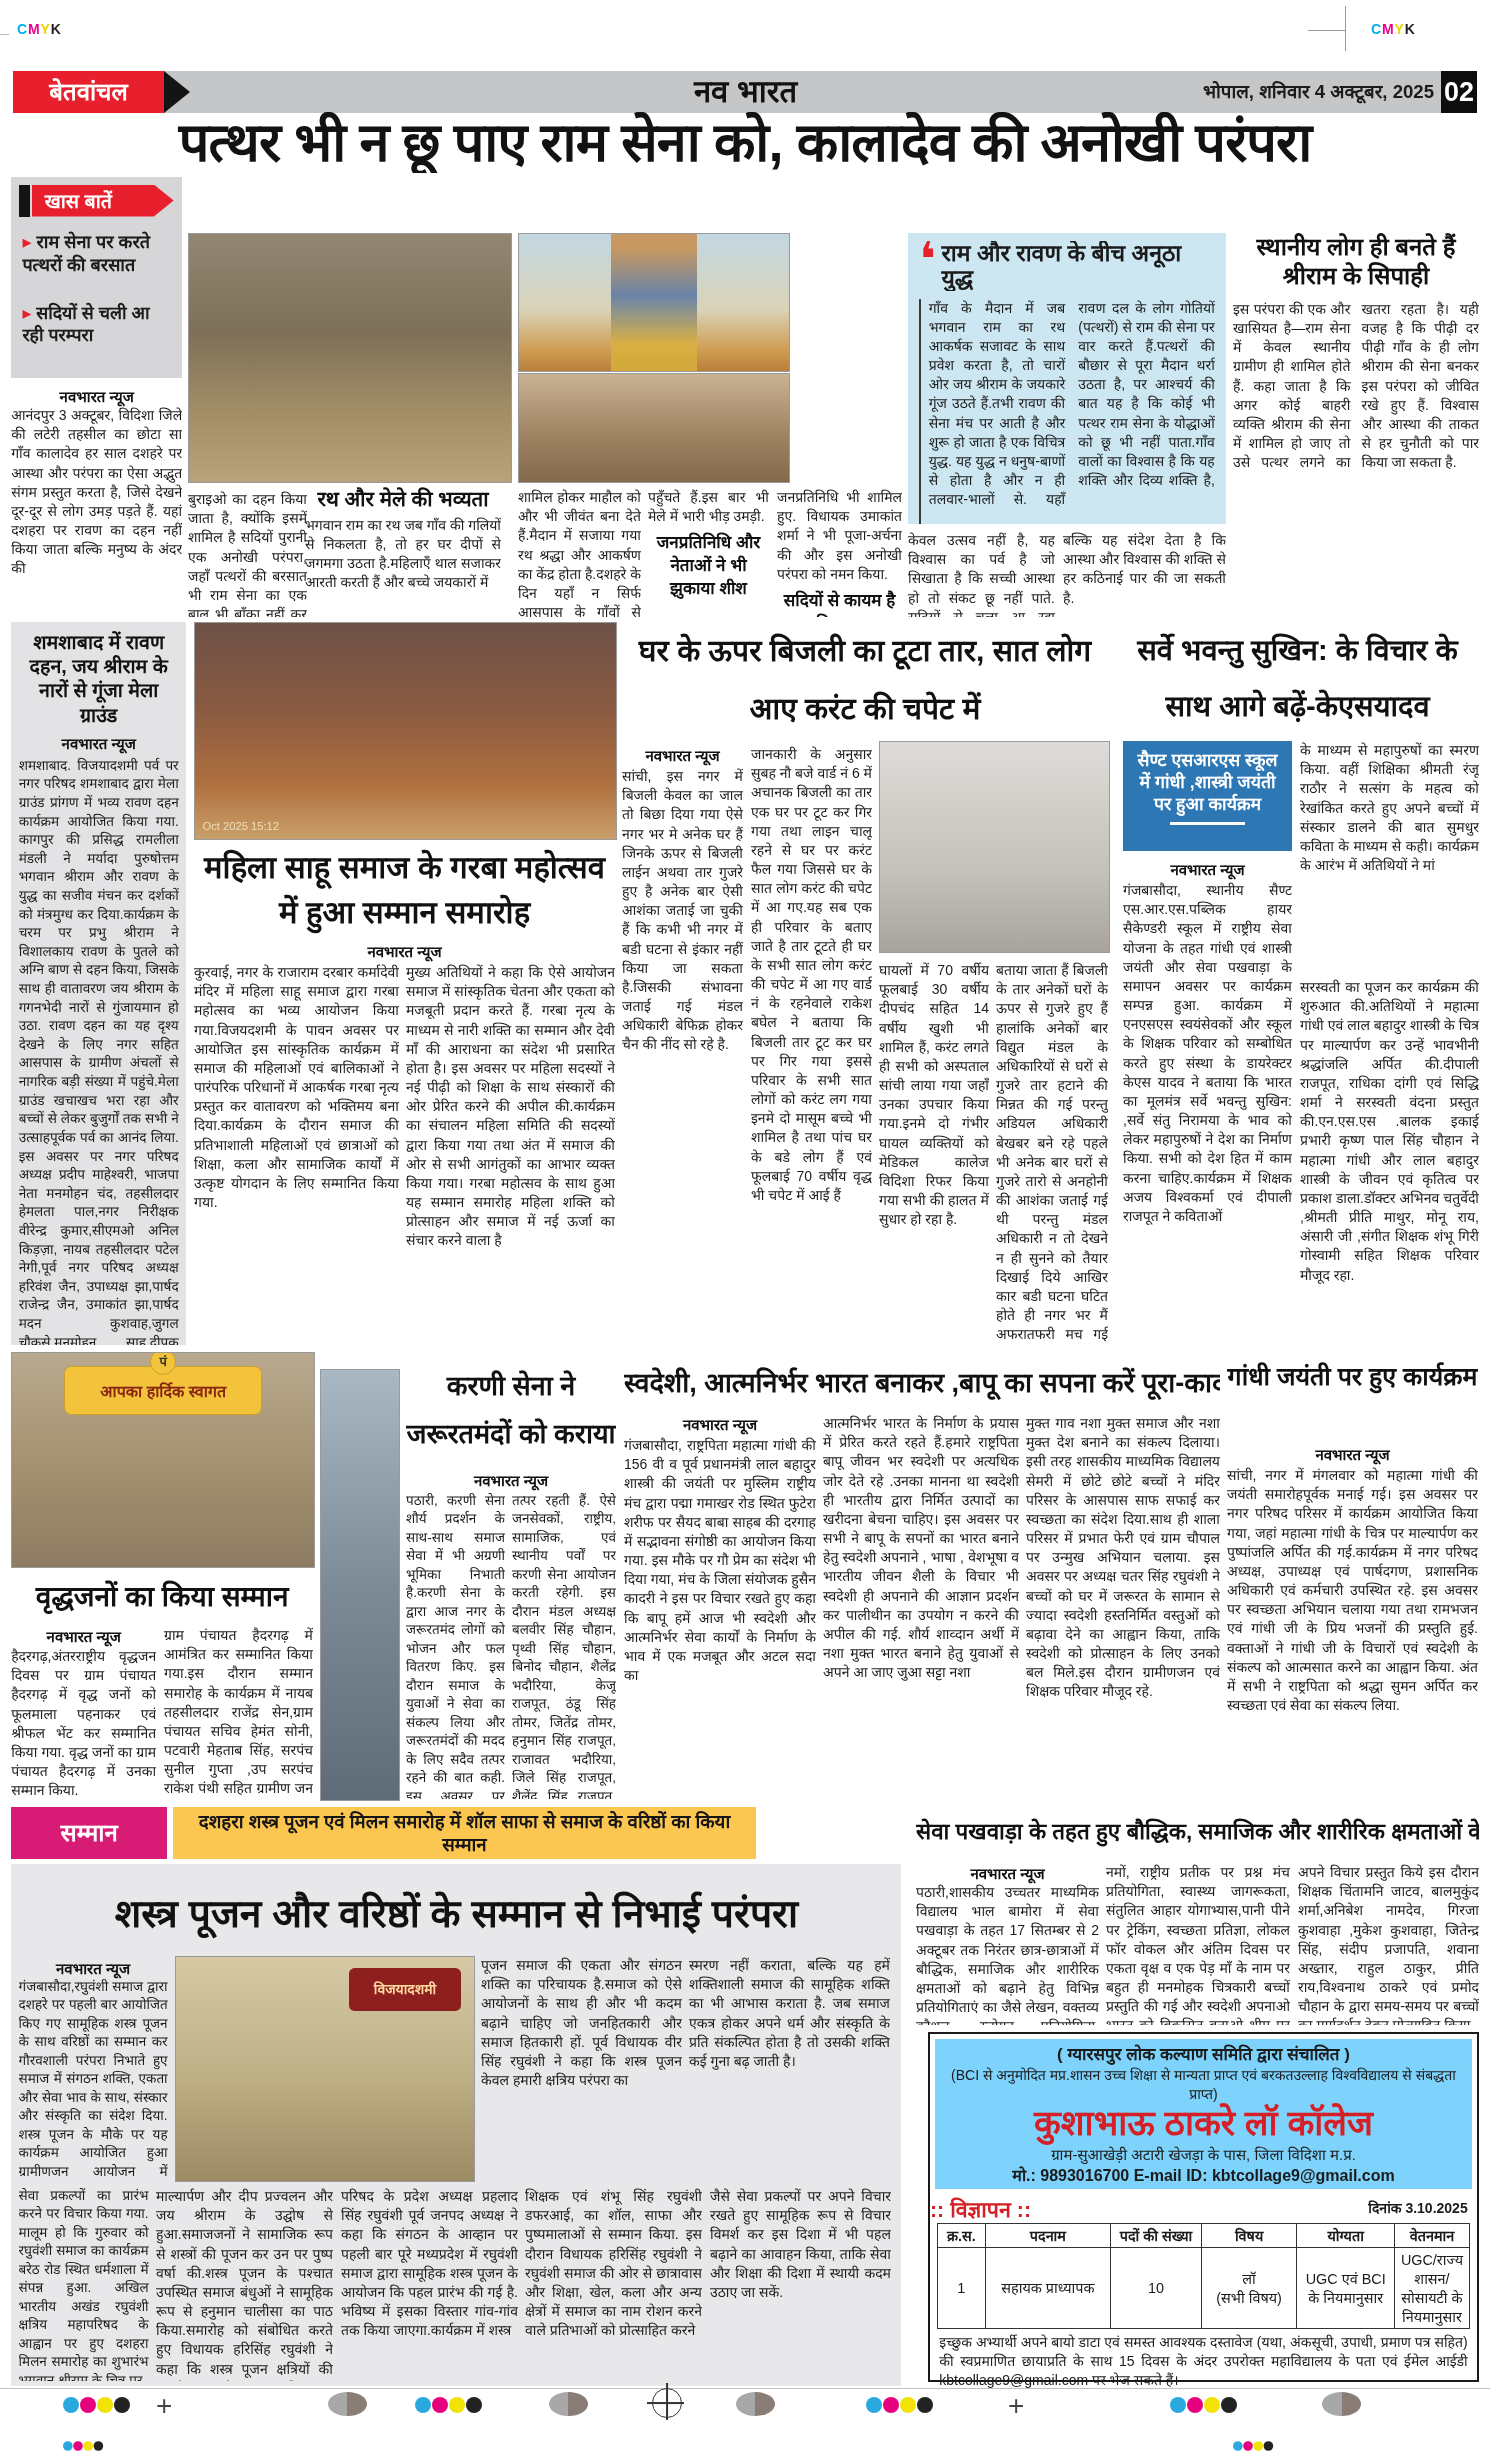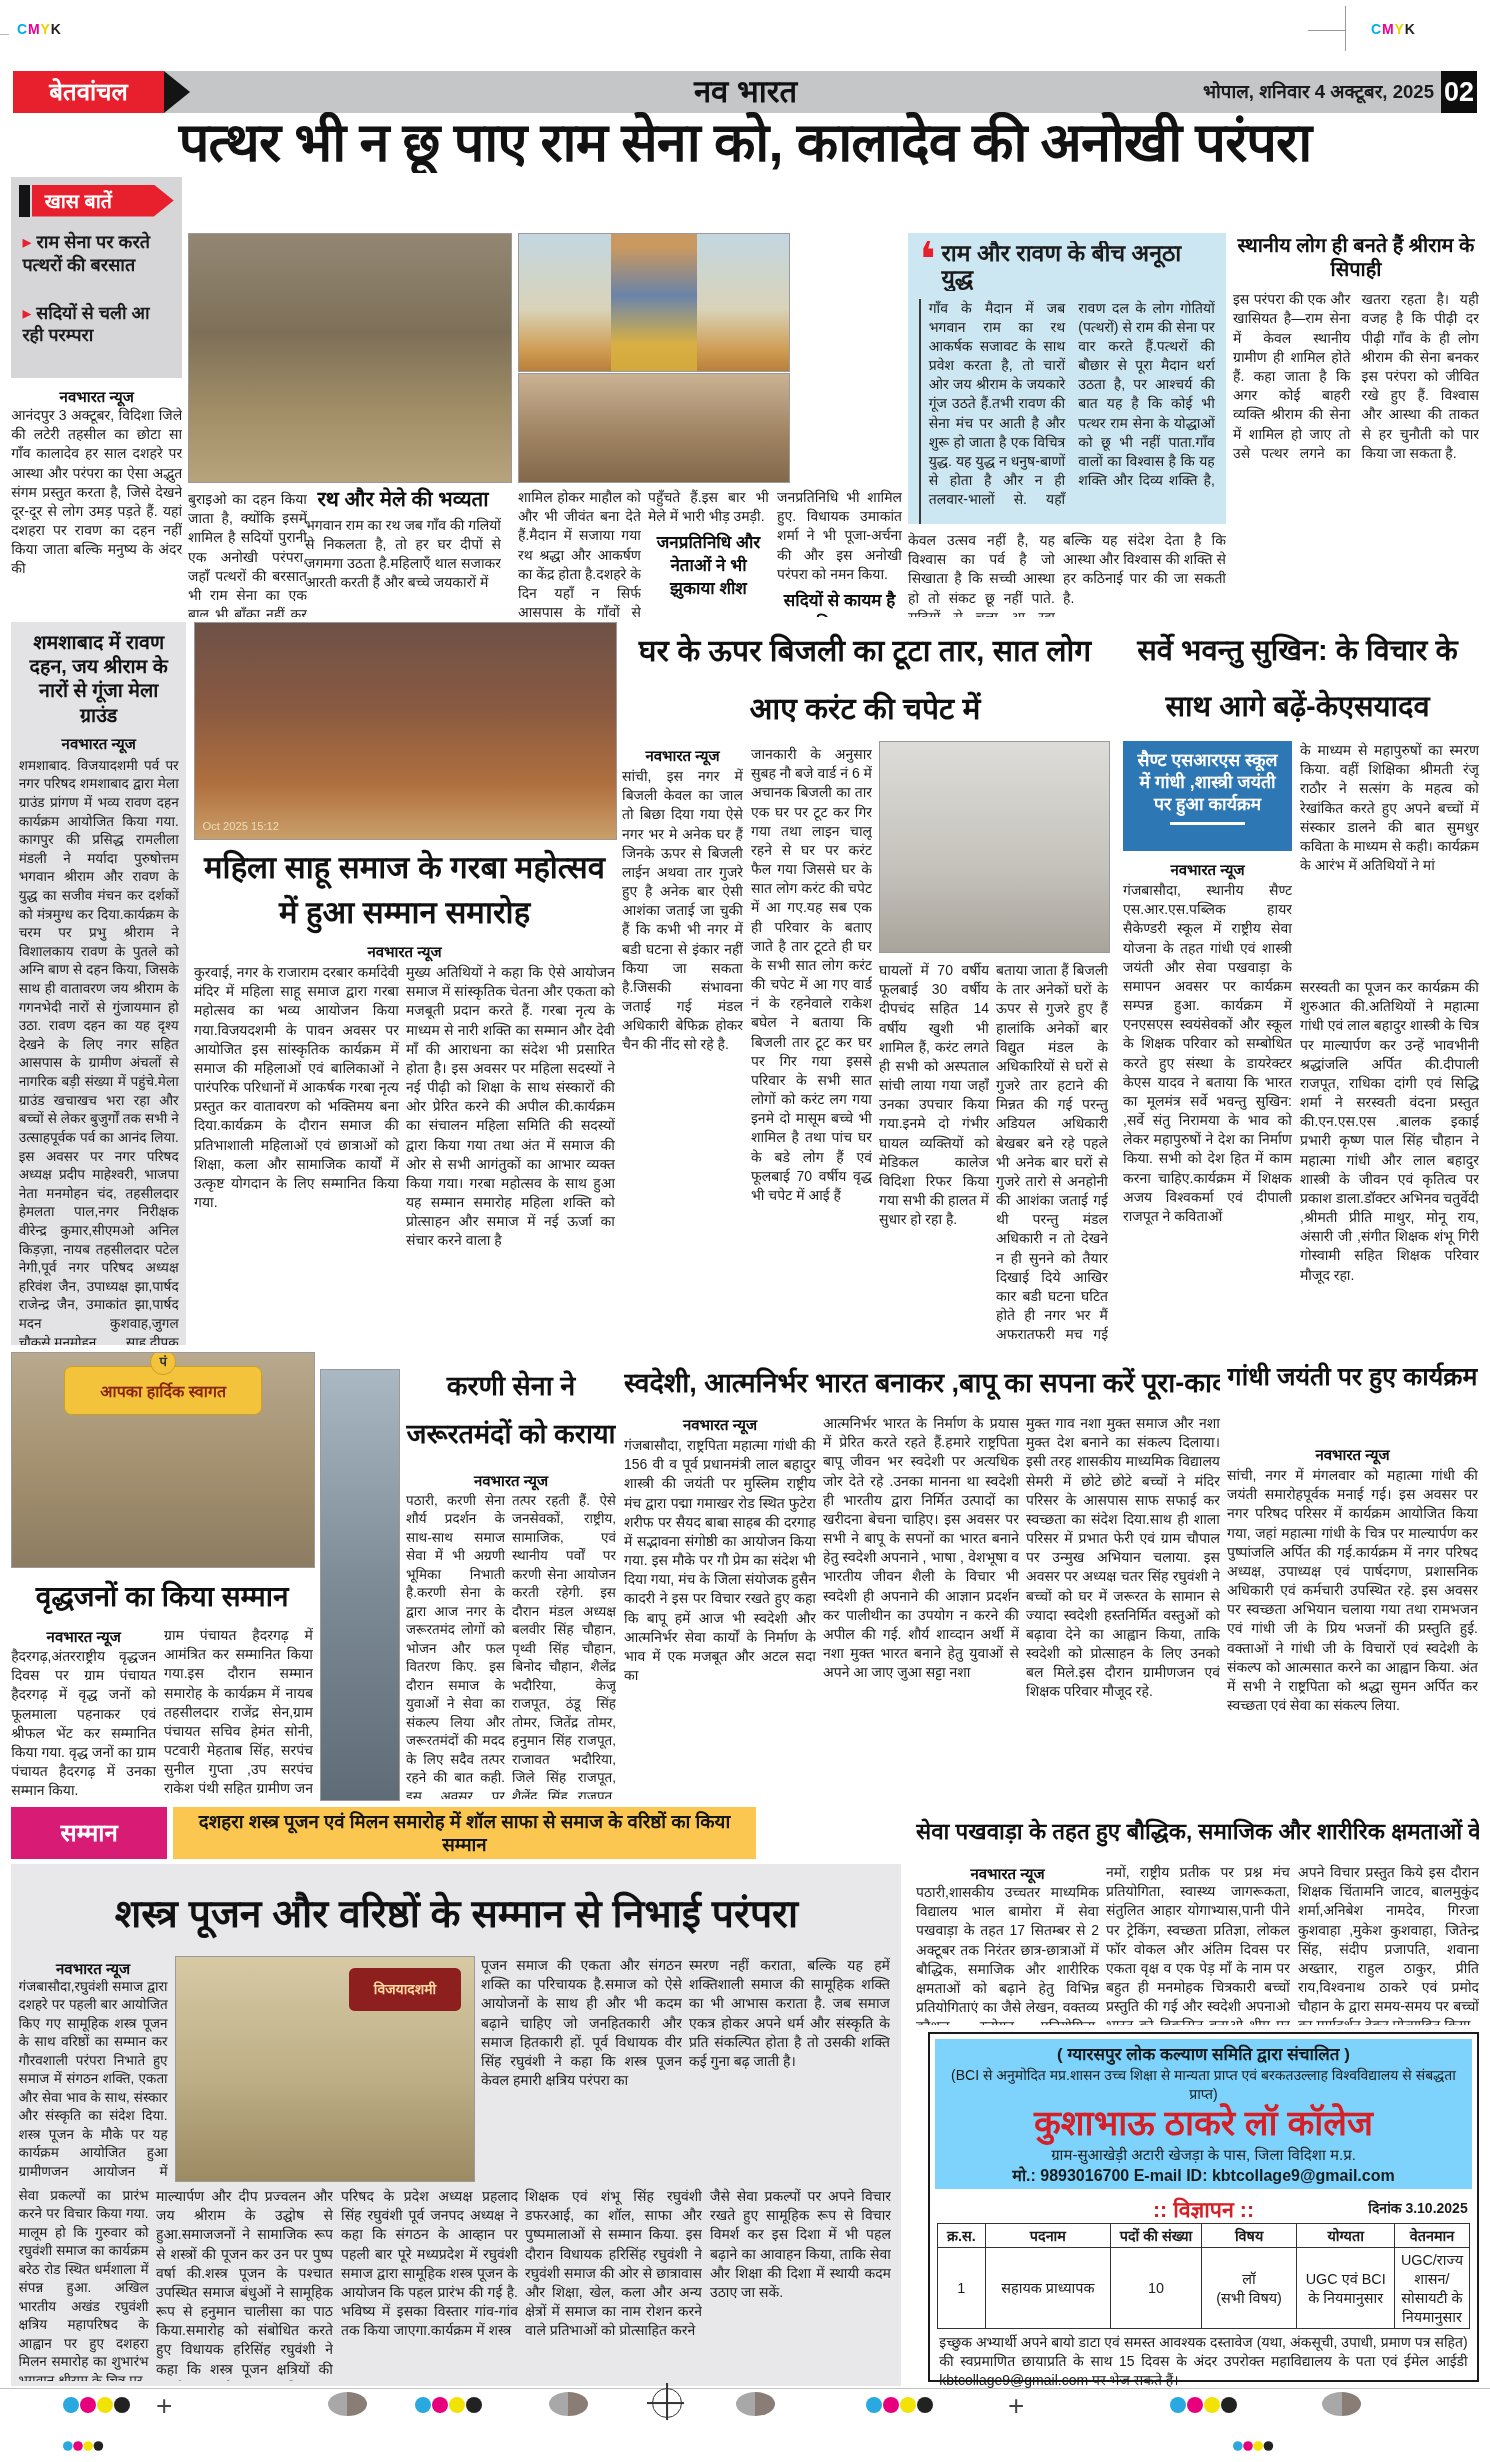--- a/index.html
+++ b/index.html
@@ -76,21 +76,21 @@
   <div style="overflow:hidden;">
     <span style="float:left;color:#e8202d;font-size:48px;line-height:37px;font-weight:bold;margin-right:5.6px;">❛</span>
     <span style="font-size:23px;font-weight:bold;line-height:1.1;">राम और रावण के बीच अनूठा युद्ध</span>
   </div>
   <div class="body-txt" style="column-count:2;column-gap:13px;height:225px;margin-top:7.5px;border-left:2.8px solid #3a3a3a;padding-left:7.5px;">गाँव के मैदान में जब भगवान राम का रथ आकर्षक सजावट के साथ प्रवेश करता है, तो चारों ओर जय श्रीराम के जयकारे गूंज उठते हैं.तभी रावण की सेना मंच पर आती है और शुरू हो जाता है एक विचित्र युद्ध. यह युद्ध न धनुष-बाणों से होता है और न ही तलवार-भालों से. यहाँ रावण दल के लोग गोतियों (पत्थरों) से राम की सेना पर वार करते हैं.पत्थरों की बौछार से पूरा मैदान थर्रा उठता है, पर आश्चर्य की बात यह है कि कोई भी पत्थर राम सेना के योद्धाओं को छू भी नहीं पाता.गाँव वालों का विश्वास है कि यह शक्ति और दिव्य शक्ति है, जो हर पत्थर की दिशा बदल देती है.</div>
 </div>
 <div class="abs body-txt col" style="left:908px;top:531px;width:147px;height:86px;">केवल उत्सव नहीं है, यह विश्वास का पर्व है जो सिखाता है कि सच्ची आस्था हो तो संकट छू नहीं पाते. सदियों से चला आ रहा कालादेव का यह दशहरा मेला</div>
 <div class="abs body-txt col" style="left:1063px;top:531px;width:163px;height:86px;">बल्कि यह संदेश देता है कि आस्था और विश्वास की शक्ति से हर कठिनाई पार की जा सकती है.</div>
 
 <div class="abs" style="left:1233px;top:233px;width:246px;height:384px;overflow:hidden;">
-  <div class="subhead" style="font-size:20px;line-height:1.2;">स्थानीय लोग ही बनते हैं श्रीराम के सिपाही</div>
+  <div class="subhead" style="font-size:24px;line-height:1.2;">स्थानीय लोग ही बनते हैं श्रीराम के सिपाही</div>
   <div class="body-txt" style="column-count:2;column-gap:11.2px;height:270px;margin-top:9.3px;">इस परंपरा की एक और खासियत है—राम सेना में केवल स्थानीय ग्रामीण ही शामिल होते हैं. कहा जाता है कि अगर कोई बाहरी व्यक्ति श्रीराम की सेना में शामिल हो जाए तो उसे पत्थर लगने का खतरा रहता है। यही वजह है कि पीढ़ी दर पीढ़ी गाँव के ही लोग श्रीराम की सेना बनकर इस परंपरा को जीवित रखे हुए हैं. विश्वास और आस्था की ताकत से हर चुनौती को पार किया जा सकता है.</div>
 </div>
 
 <div class="abs" style="left:11.2px;top:622px;width:175px;height:723px;background:#e3e3e5;padding:7.5px;box-sizing:border-box;overflow:hidden;">
   <div class="subhead" style="font-size:19.6px;line-height:1.25;">शमशाबाद में रावण दहन, जय श्रीराम के नारों से गूंजा मेला ग्राउंड</div>
   <div class="byline" style="margin-top:5.6px;">नवभारत न्यूज</div>
   <div class="body-txt" style="font-size:13.6px;margin-top:3.7px;">शमशाबाद. विजयादशमी पर्व पर नगर परिषद शमशाबाद द्वारा मेला ग्राउंड प्रांगण में भव्य रावण दहन कार्यक्रम आयोजित किया गया. कागपुर की प्रसिद्ध रामलीला मंडली ने मर्यादा पुरुषोत्तम भगवान श्रीराम और रावण के युद्ध का सजीव मंचन कर दर्शकों को मंत्रमुग्ध कर दिया.कार्यक्रम के चरम पर प्रभु श्रीराम ने विशालकाय रावण के पुतले को अग्नि बाण से दहन किया, जिसके साथ ही वातावरण जय श्रीराम के गगनभेदी नारों से गुंजायमान हो उठा. रावण दहन का यह दृश्य देखने के लिए नगर सहित आसपास के ग्रामीण अंचलों से नागरिक बड़ी संख्या में पहुंचे.मेला ग्राउंड खचाखच भरा रहा और बच्चों से लेकर बुजुर्गों तक सभी ने उत्साहपूर्वक पर्व का आनंद लिया. इस अवसर पर नगर परिषद अध्यक्ष प्रदीप माहेश्वरी, भाजपा नेता मनमोहन चंद, तहसीलदार हेमलता पाल,नगर निरीक्षक वीरेन्द्र कुमार,सीएमओ अनिल किड़ज़ा, नायब तहसीलदार पटेल नेगी,पूर्व नगर परिषद अध्यक्ष हरिवंश जैन, उपाध्यक्ष झा,पार्षद राजेन्द्र जैन, उमाकांत झा,पार्षद मदन कुशवाह,जुगल चौकसे,मनमोहन साहू,दीपक मेहर,रिंकू भार्गव,कान्हा धाकड़, डॉ सतीश दुबे आदि उपस्थित थे.</div>
 </div>
 
 <div class="abs photo" style="left:194px;top:622px;width:421px;height:216px;background:linear-gradient(180deg,#6e5147 0%,#8a5a41 40%,#b0703f 75%,#caa06a 100%);">
@@ -172,21 +172,21 @@
 <div class="abs body-txt col" style="left:1298px;top:1863px;width:181px;height:162px;">अपने विचार प्रस्तुत किये इस दौरान शिक्षक चिंतामनि जाटव, बालमुकुंद शर्मा,अनिबेश नामदेव, गिरजा कुशवाहा ,मुकेश कुशवाहा, जितेन्द्र सिंह, संदीप प्रजापति, शवाना अख्तार, राहुल ठाकुर, प्रीति राय,विश्वनाथ ठाकरे एवं प्रमोद चौहान के द्वारा समय-समय पर बच्चों का मार्गदर्शन देकर प्रोत्साहित किया.</div>
 
 <div class="abs" style="left:928px;top:2032px;width:551px;height:350px;border:2.8px solid #1a1a1a;background:#fff;box-sizing:border-box;">
   <div style="margin:4.7px;background:#7dd3fc;text-align:center;padding:3.7px 5.6px;">
     <div style="font-size:17px;font-weight:bold;">( ग्यारसपुर लोक कल्याण समिति द्वारा संचालित )</div>
     <div style="font-size:14px;">(BCI से अनुमोदित मप्र.शासन उच्च शिक्षा से मान्यता प्राप्त एवं बरकतउल्लाह विश्वविद्यालय से संबद्धता प्राप्त)</div>
     <div style="font-size:35px;font-weight:900;color:#d42026;line-height:1.15;">कुशाभाऊ ठाकरे लॉ कॉलेज</div>
     <div style="font-size:15px;">ग्राम-सुआखेड़ी अटारी खेजड़ा के पास, जिला विदिशा म.प्र.</div>
     <div style="font-size:16px;font-weight:bold;">मो.: 9893016700  E-mail ID: kbtcollage9@gmail.com</div>
   </div>
-  <div style="position:relative;text-align:center;margin-top:1.9px;">
+  <div style="position:relative;text-align:left;margin-top:1.9px;">
     <span style="color:#d42026;font-weight:900;font-size:21.4px;">:: विज्ञापन ::</span>
     <span style="position:absolute;right:9.3px;top:3.7px;font-size:14px;font-weight:bold;">दिनांक 3.10.2025</span>
   </div>
   <table class="ad" style="width:533px;margin:0 auto;">
     <tbody>
         <tr>
       <th style="width:41px;">क्र.स.</th>
       <th style="width:119px;">पदनाम</th>
       <th style="width:84px;">पदों की संख्या</th>
       <th style="width:89px;">विषय</th>

